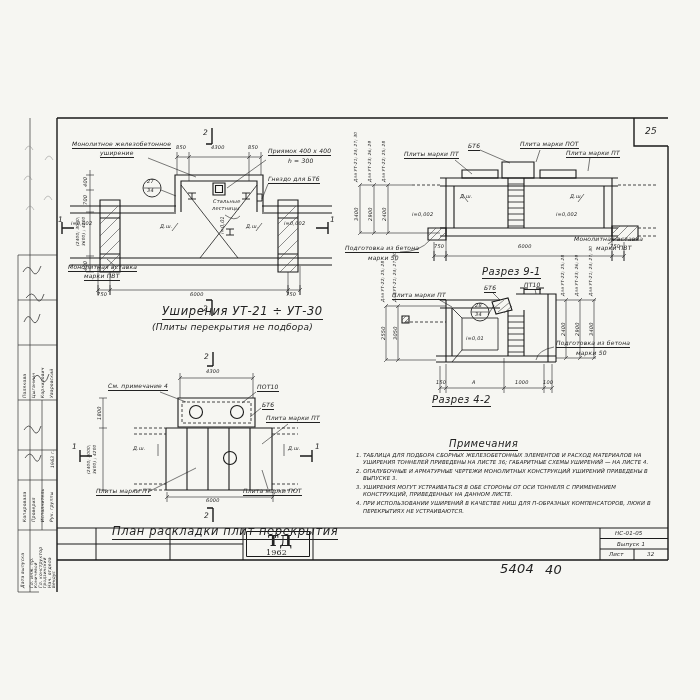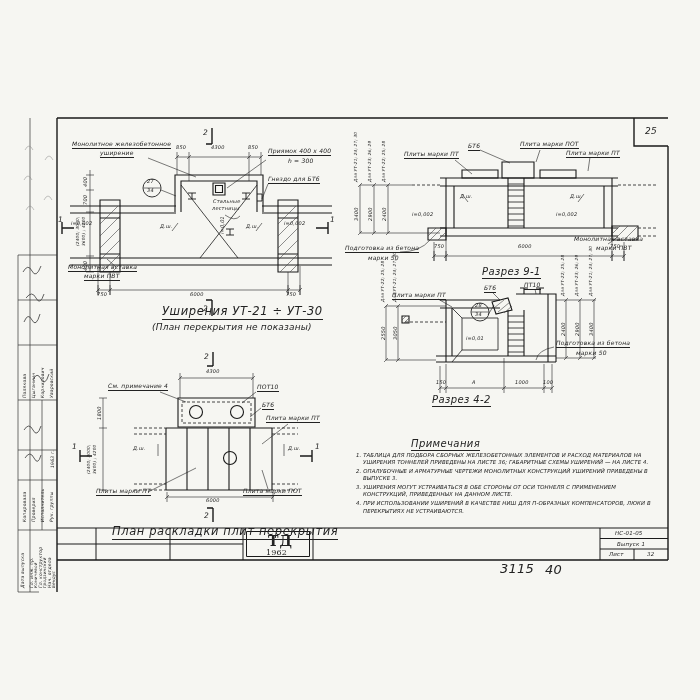--- a/index.html
+++ b/index.html
@@ -175,21 +175,21 @@
   <div class="t t5 rot" style="left:83px;top:187px">400</div>
   <div class="t t5 rot" style="left:83px;top:205px">700</div>
   <div class="t t4 rot" style="left:76px;top:246px">(2400; 3000;</div>
   <div class="t t4 rot" style="left:82px;top:246px">3600) ; 4200</div>
   <div class="t t5 rot" style="left:83px;top:271px">400</div>
   <div class="t t7" style="left:203px;top:129px">2</div>
   <div class="t t7" style="left:203px;top:305px">2</div>
   <div class="t t7" style="left:58px;top:216px">1</div>
   <div class="t t7" style="left:330px;top:216px">1</div>
   <div class="t ttl u" style="left:162px;top:305px">Уширения УТ-21 ÷ УТ-30</div>
-  <div class="t t9" style="left:152px;top:322px">(План перекрытия не показаны)</div>
+  <div class="t t9" style="left:152px;top:322px">(Плиты перекрытия не подбора)</div>
 
   <div class="t u" style="left:404px;top:151px">Плиты марки ПТ</div>
   <div class="t u" style="left:468px;top:143px">БТ6</div>
   <div class="t u" style="left:520px;top:141px">Плита марки ПОТ</div>
   <div class="t u" style="left:566px;top:150px">Плита марки ПТ</div>
   <div class="t u" style="left:345px;top:245px">Подготовка из бетона</div>
   <div class="t" style="left:368px;top:255px">марки 50</div>
   <div class="t" style="left:574px;top:236px">Монолитная вставка</div>
   <div class="t" style="left:596px;top:245px">марки ПВТ</div>
   <div class="t t5" style="left:460px;top:194px">Д.ш.</div>
@@ -243,30 +243,30 @@
   <div class="t t5" style="left:206px;top:498px">6000</div>
   <div class="t t5 rot" style="left:97px;top:420px">1800</div>
   <div class="t t4 rot" style="left:87px;top:474px">(2400; 3000;</div>
   <div class="t t4 rot" style="left:93px;top:474px">3600) ; 4200</div>
   <div class="t t7" style="left:204px;top:353px">2</div>
   <div class="t t7" style="left:204px;top:512px">2</div>
   <div class="t t7" style="left:72px;top:443px">1</div>
   <div class="t t7" style="left:315px;top:443px">1</div>
   <div class="t ttl u" style="left:112px;top:525px">План раскладки плит перекрытия</div>
 
-  <div class="t ttl2 u" style="left:411px;top:438px">Примечания</div>
+  <div class="t ttl2 u" style="left:449px;top:438px">Примечания</div>
   <div class="notes-box">
     <div class="note">1. Таблица для подбора сборных железобетонных элементов и расход материалов на уширения тоннелей приведены на листе 36; габаритные схемы уширений — на листе 4.</div>
     <div class="note">2. Опалубочные и арматурные чертежи монолитных конструкций уширений приведены в выпуске 3.</div>
     <div class="note">3. Уширения могут устраиваться в обе стороны от оси тоннеля с применением конструкций, приведенных на данном листе.</div>
     <div class="note">4. При использовании уширений в качестве ниш для П-образных компенсаторов, люки в перекрытиях не устраиваются.</div>
   </div>
 
   <div class="t serif" style="left:268px;top:533px;font-size:14px;font-weight:bold;letter-spacing:1px">ТД</div>
   <div class="t serif" style="left:266px;top:548px;font-size:8px">1962</div>
   <div class="t t55" style="left:615px;top:530px">НС-01-05</div>
   <div class="t t55" style="left:617px;top:540.5px">Выпуск 1</div>
   <div class="t t55" style="left:609px;top:551px">Лист</div>
   <div class="t t55" style="left:647px;top:551px">32</div>
-  <div class="t t13" style="left:500px;top:562px">3115</div>
+  <div class="t t13" style="left:500px;top:562px">5404</div>
   <div class="t t13" style="left:545px;top:563px">40</div>
 
 </div>
 
 </body></html>

